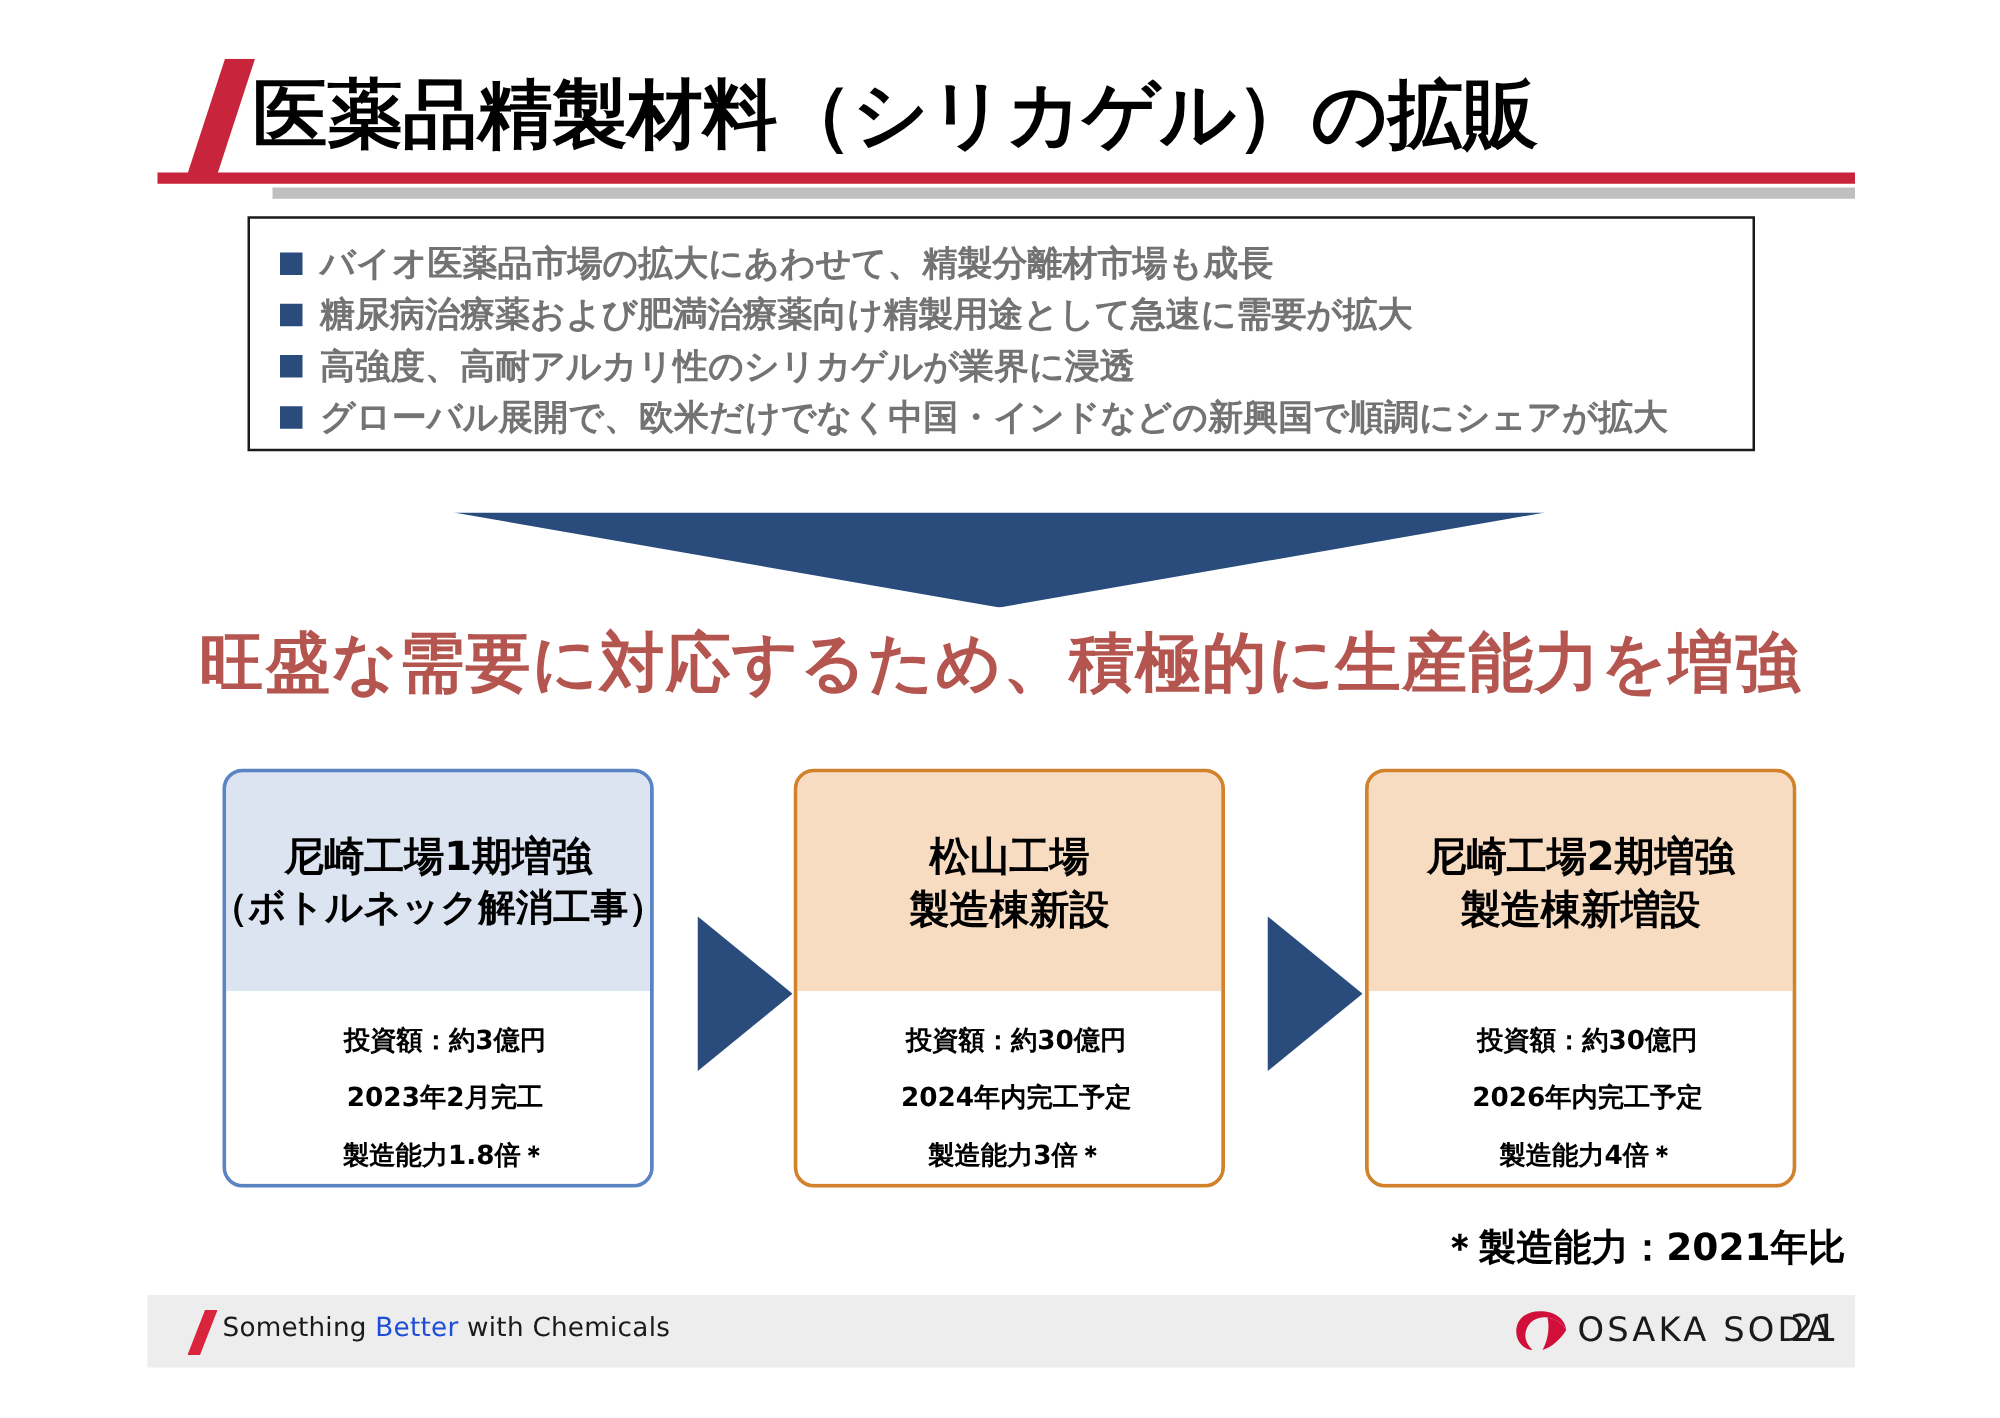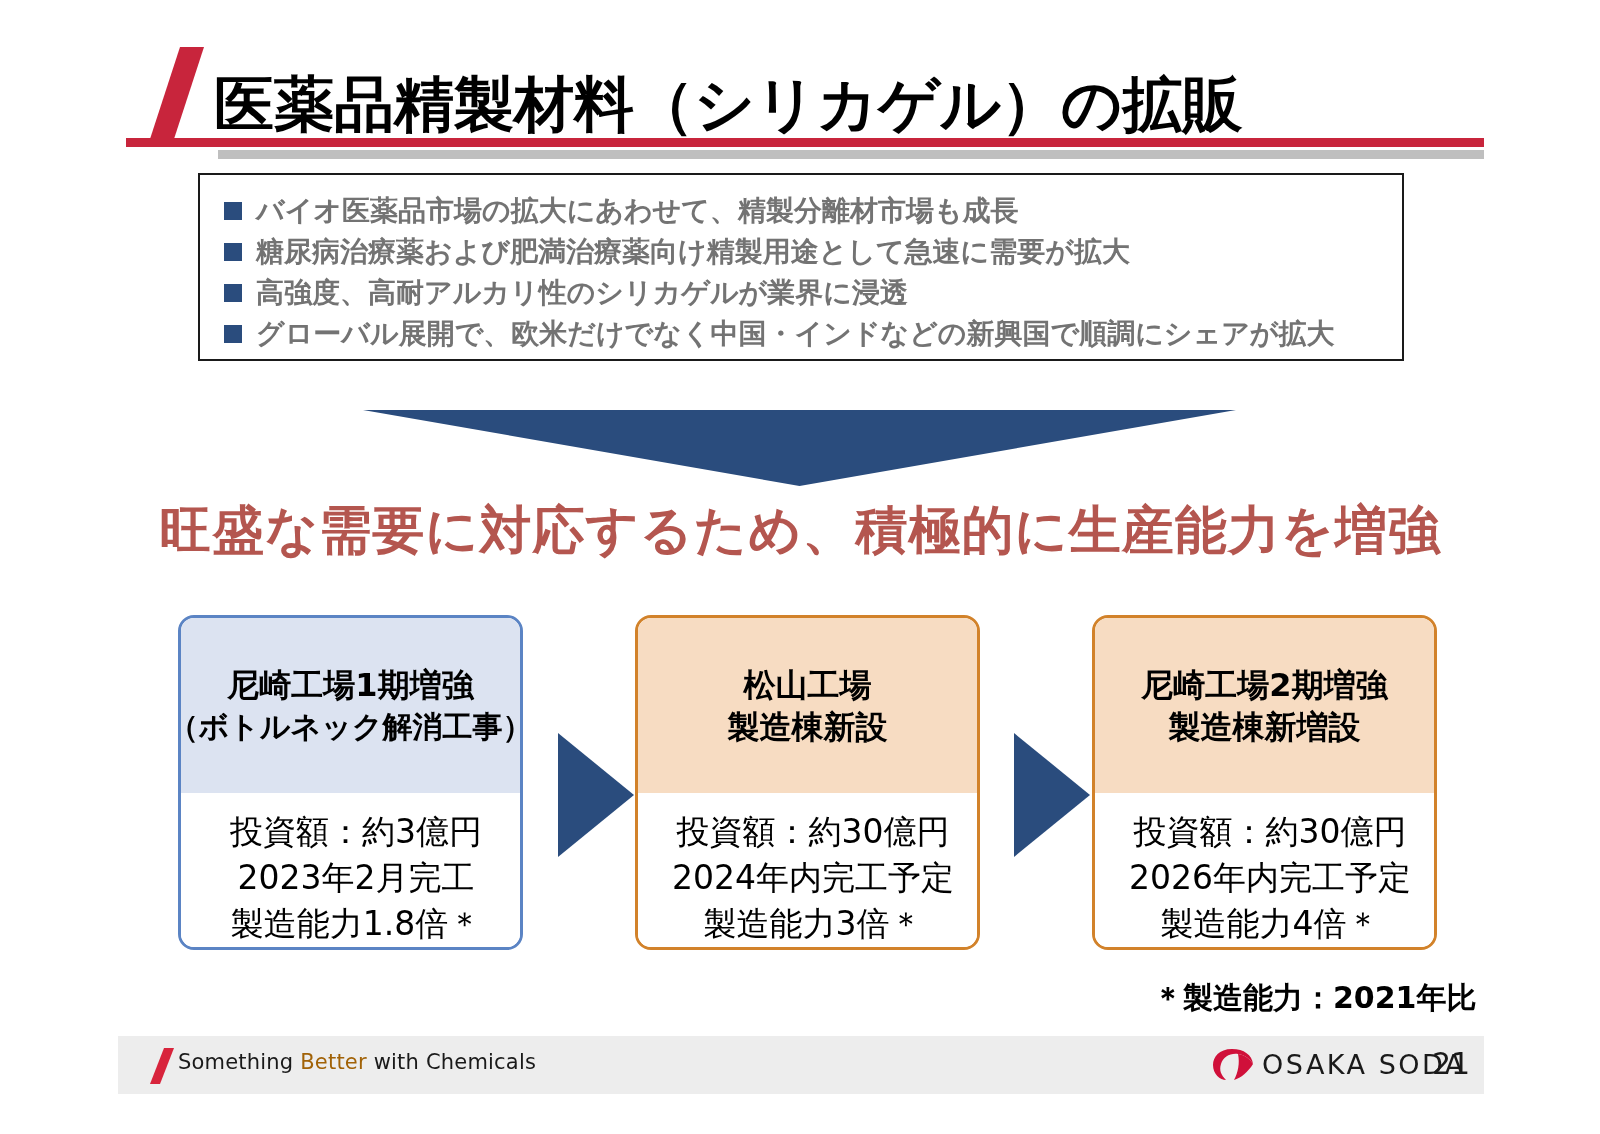--- a/index.html
+++ b/index.html
@@ -22,28 +22,27 @@
     left: 0; top: 0;
     width: 1600px; height: 165px;
   }
   #title-slash {
     position: absolute;
     left: 150px; top: 47px;
     width: 54px; height: 92px;
   }
   #title-text {
     position: absolute;
-    left: 214px; top: 50px;
+    left: 202px; top: 50px;
     font-size: 60px;
     font-weight: 700;
     letter-spacing: 0px;
     color: #000000;
     white-space: nowrap;
     line-height: 84px;
-    margin-top: 12px;
   }
   #title-rule-red {
     position: absolute;
     left: 126px; top: 138px;
     width: 1358px; height: 9px;
     background: #C8253C;
   }
   #title-rule-gray {
     position: absolute;
     left: 218px; top: 150px;
@@ -137,22 +136,22 @@
     color: #000;
   }
   .pbox-head-line.narrow { font-size: 30px; }
 
   .pbox-body {
     background: #ffffff;
     padding-top: 16px;
     text-align: center;
   }
   .pbox-body-line {
-    font-size: 33px;
-    font-weight: 400;
+    font-size: 21px;
+    font-weight: 700;
     line-height: 46px;
     white-space: nowrap;
     color: #000;
     margin-left: 11px;
   }
 
   
   .arrow-right {
     position: absolute;
     top: 733px;
@@ -187,21 +186,21 @@
   }
   #footer-tagline {
     position: absolute;
     left: 178px; top: 1050px;
     font-size: 21px;
     font-weight: 400;
     white-space: nowrap;
     color: #1a1a1a;
     letter-spacing: 0.2px;
   }
-  #footer-tagline .hl { color: #a16207; }
+  #footer-tagline .hl { color: #1d4ed8; }
   #logo-wrap {
     position: absolute;
     left: 1212px; top: 1046px;
     display: flex;
     align-items: center;
   }
   #logo-mark { width: 42px; height: 36px; margin-right: 8px; }
   #logo-text {
     font-size: 27px;
     font-weight: 400;

